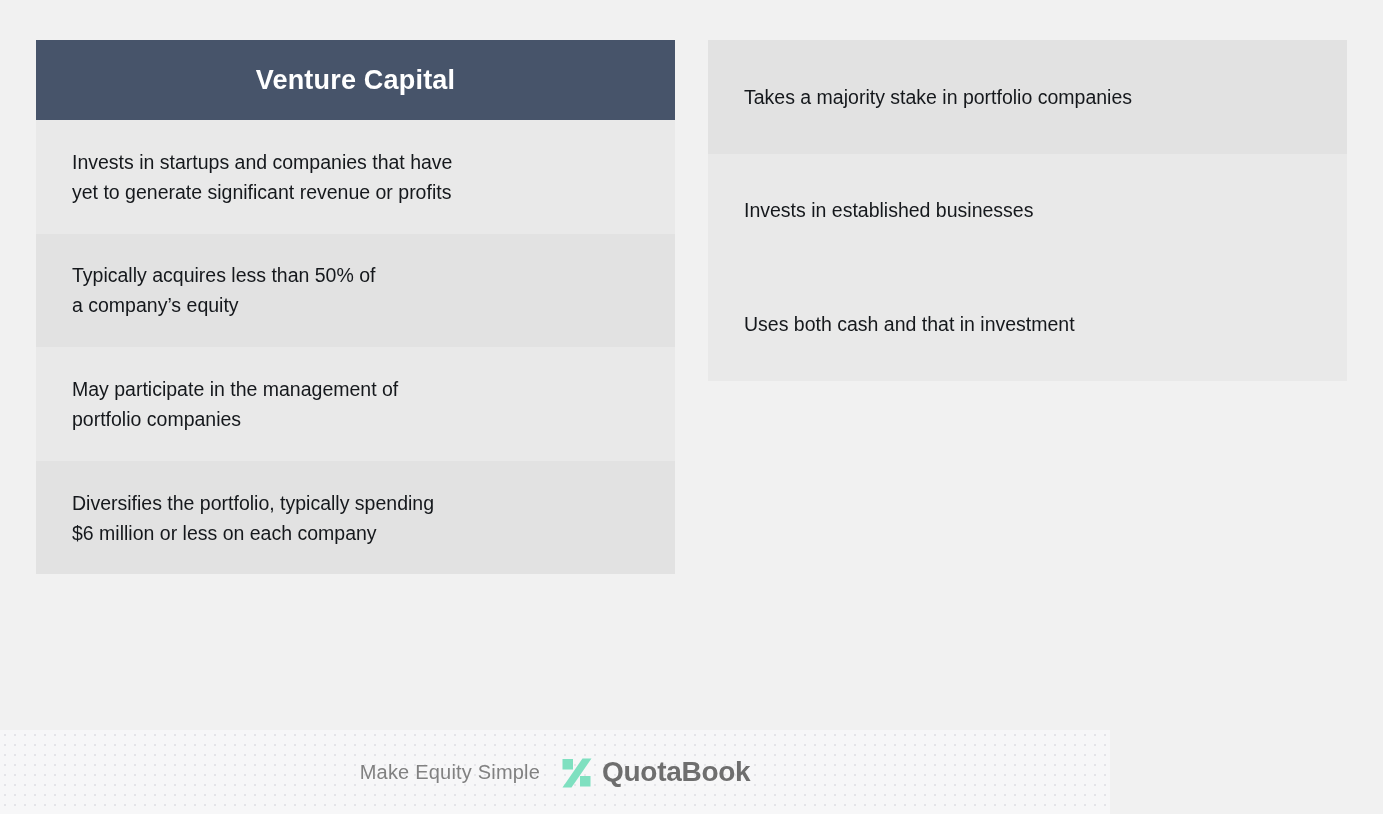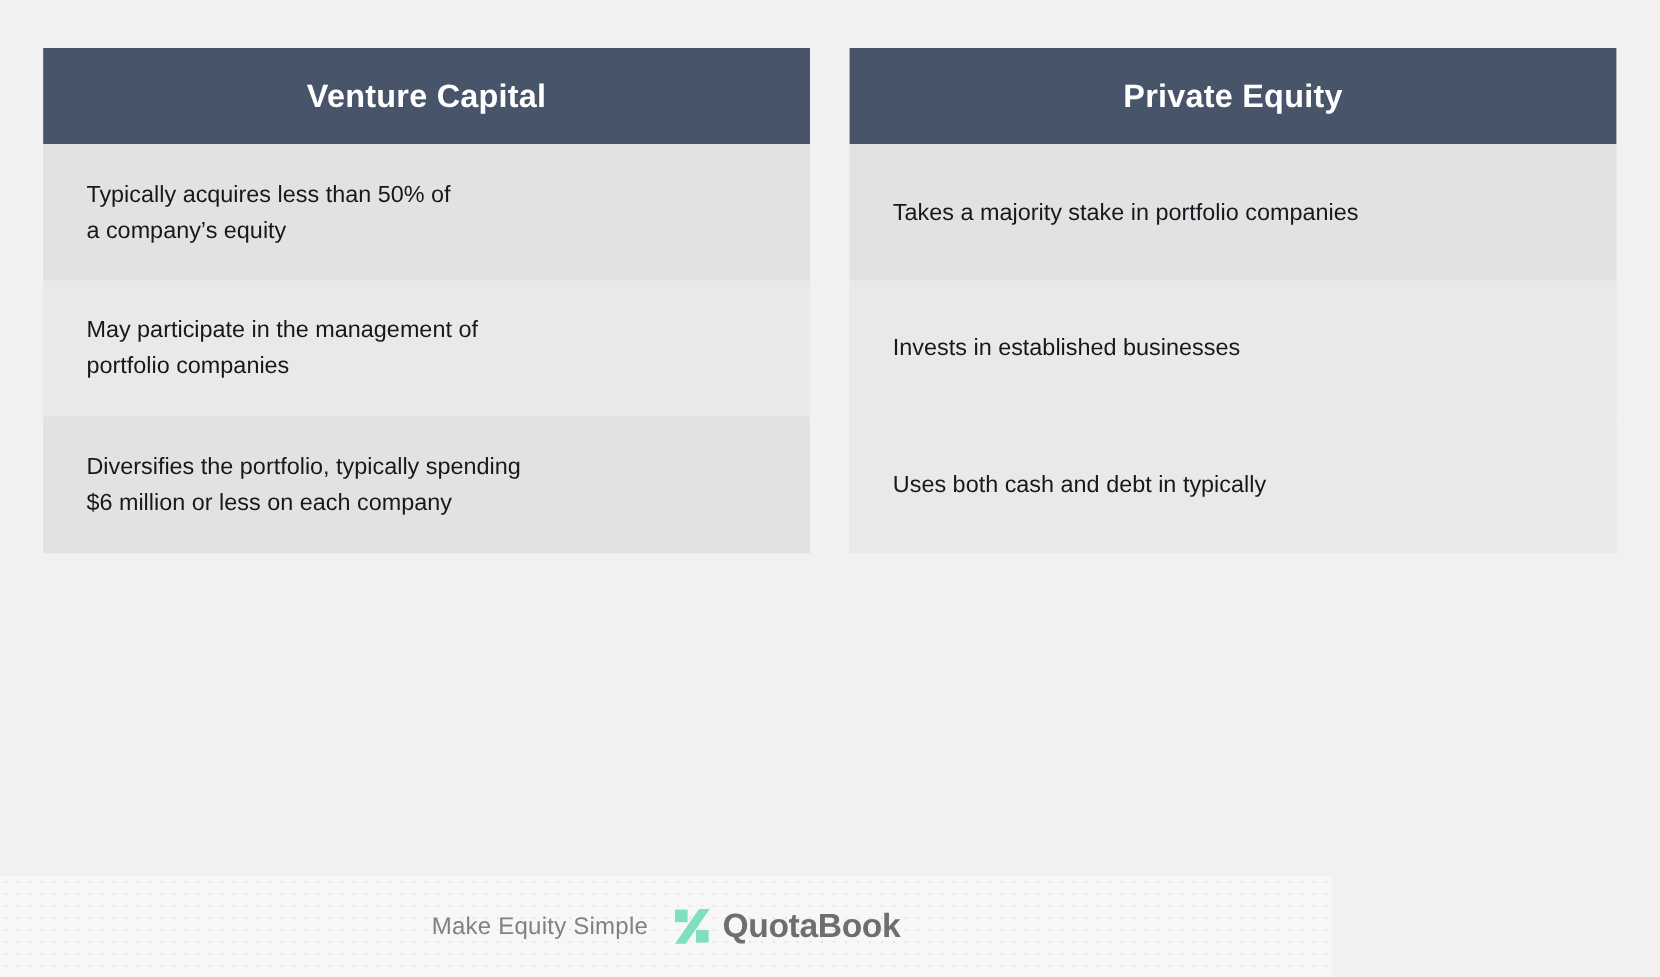--- a/index.html
+++ b/index.html
@@ -92,21 +92,21 @@
   }
 
   .tagline {
     font-size: 20px;
     color: #818181;
     letter-spacing: 0.2px;
   }
 
   .brand {
     display: flex;
-    align-items: center;
+    align-items: flex-end;
     gap: 10px;
   }
 
   .brand-mark {
     width: 30px;
     height: 30px;
     display: block;
   }
 
   .brand-name {
@@ -118,46 +118,49 @@
 </style>
 </head>
 <body>
 
 <div class="compare-wrap">
   <div class="columns">
 
     <div class="column">
       <div class="col-header">Venture Capital</div>
       <div class="col-body">
+        <div class="row shade-light">
+          <span class="row-text">Invests in startups and companies that have
+yet to generate significant revenue or profits</span>
+        </div>
         <div class="row shade-dark">
           <span class="row-text">Typically acquires less than 50% of
 a company’s equity</span>
         </div>
         <div class="row shade-light">
           <span class="row-text">May participate in the management of
 portfolio companies</span>
         </div>
         <div class="row shade-dark">
           <span class="row-text">Diversifies the portfolio, typically spending
 $6 million or less on each company</span>
         </div>
       </div>
     </div>
 
     <div class="column">
-      <div class="col-header">Private Equity</div>
       <div class="col-body">
         <div class="row shade-dark">
           <span class="row-text">Takes a majority stake in portfolio companies</span>
         </div>
         <div class="row shade-light">
           <span class="row-text">Invests in established businesses</span>
         </div>
         <div class="row shade-light">
-          <span class="row-text">Uses both cash and debt in typically</span>
+          <span class="row-text">Uses both cash and that in investment</span>
         </div>
       </div>
     </div>
 
   </div>
 </div>
 
 <div class="footer">
   <span class="tagline">Make Equity Simple</span>
   <div class="brand">

